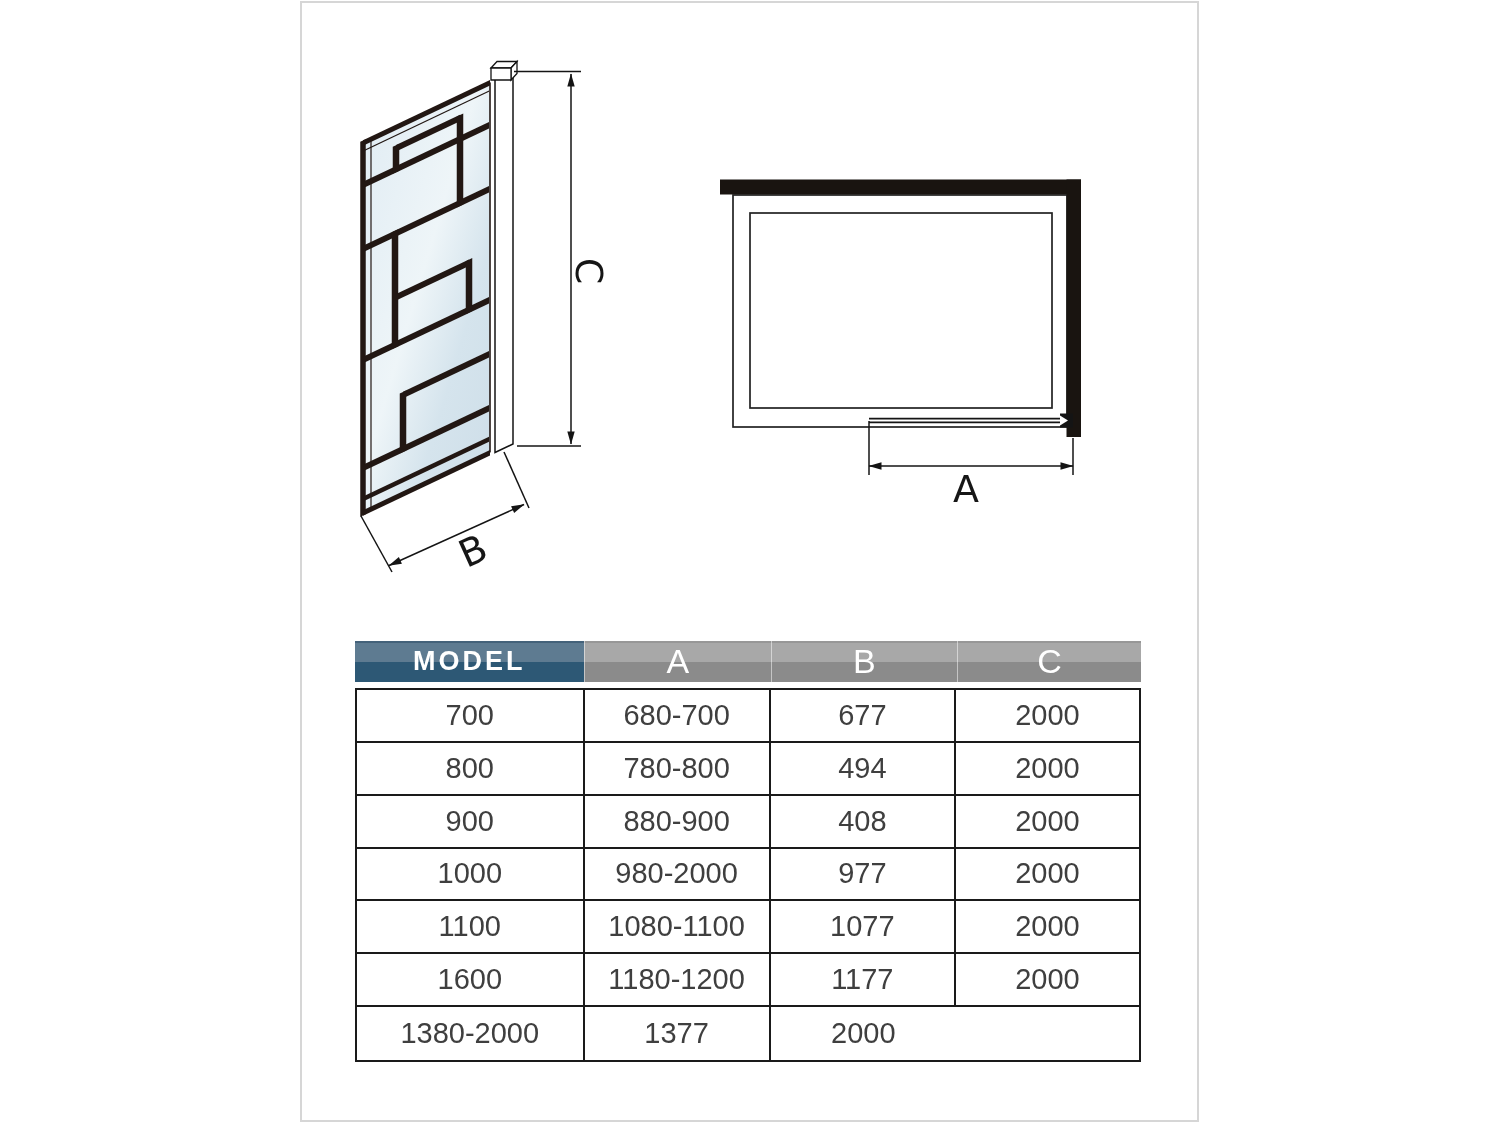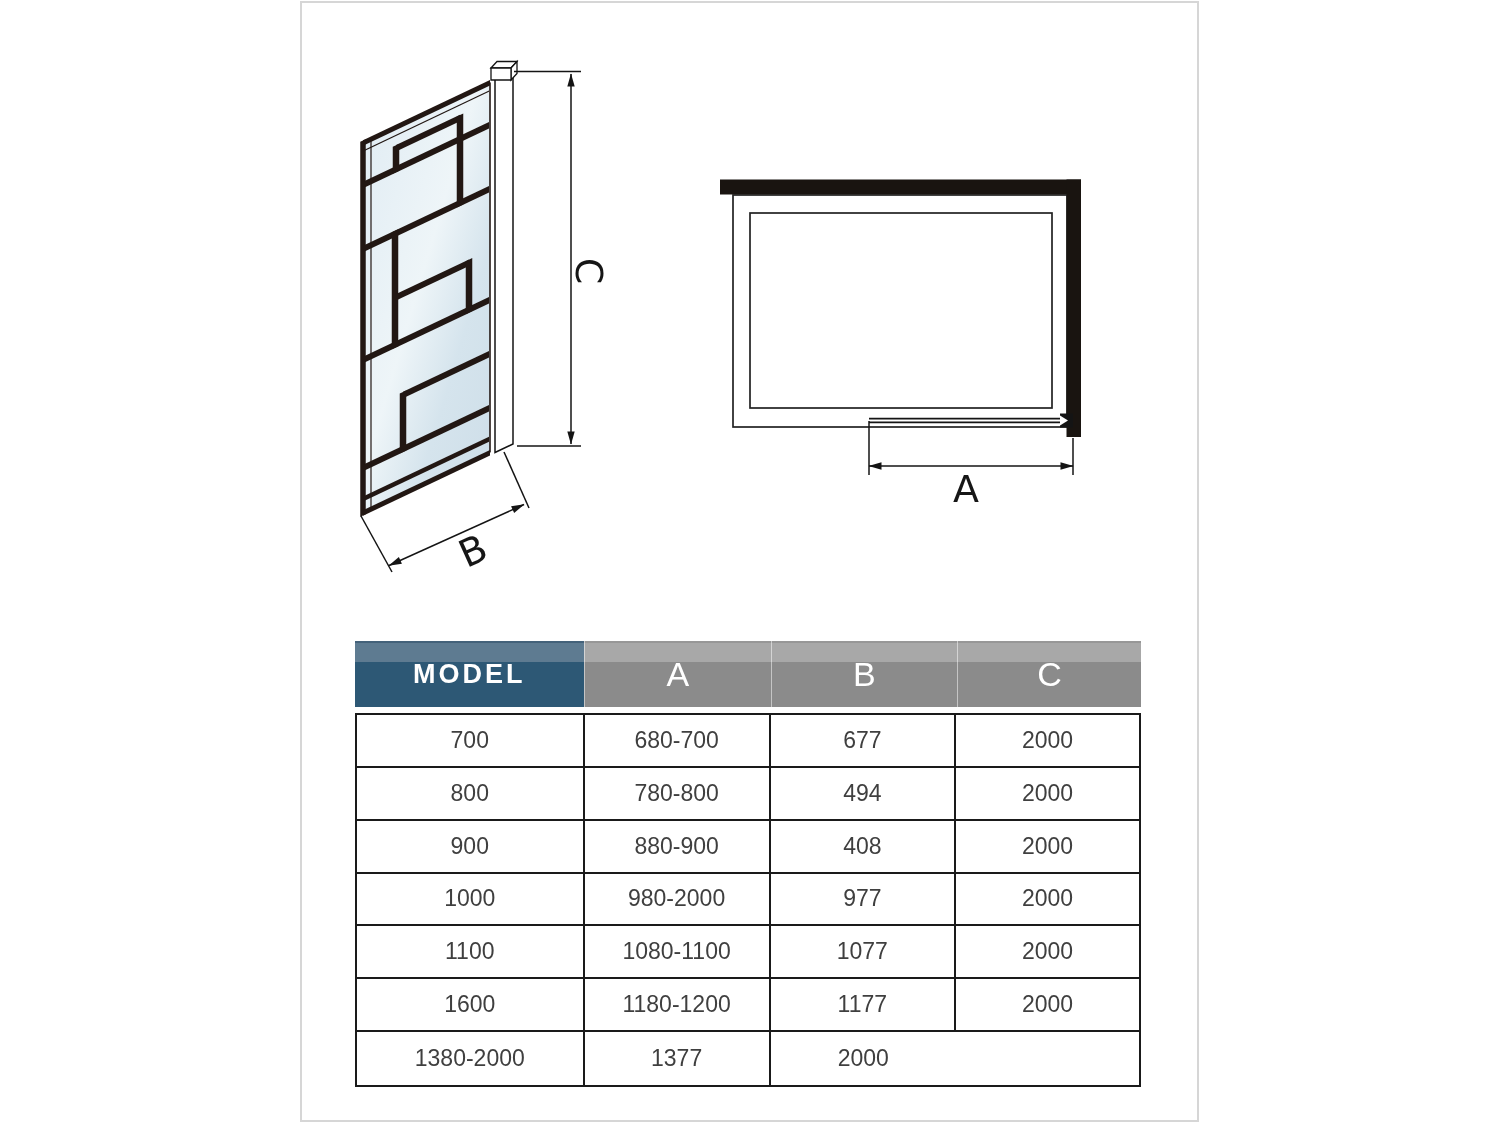--- a/index.html
+++ b/index.html
@@ -4,30 +4,30 @@
 <style>
   html,body{margin:0;padding:0;background:#ffffff;}
   .page{position:relative;width:1500px;height:1125px;background:#ffffff;overflow:hidden;
         font-family:"Liberation Sans",sans-serif;}
   .content-frame{position:absolute;left:300px;top:1px;width:899px;height:1121px;
         box-sizing:border-box;border:2px solid #d6d6d6;background:#ffffff;}
   .drawings{position:absolute;left:300px;top:0;width:900px;height:640px;}
 
   
   .spec-table{position:absolute;left:355px;top:641px;width:786px;}
-  .spec-header{display:grid;grid-template-columns:29.1% 23.8% 23.7% 23.4%;height:66px;}
+  .spec-header{display:grid;grid-template-columns:29.1% 23.8% 23.7% 23.4%;height:41px;}
   .hcell{display:flex;align-items:center;justify-content:center;color:#ffffff;}
   .hcell.model{font-weight:bold;font-size:27px;letter-spacing:3px;
       background:linear-gradient(180deg,#44627a 0px,#44627a 2px,#5e7b91 2px,#5e7b91 21px,#2d5875 21px);}
   .hcell.gray{font-size:34px;
       background:linear-gradient(180deg,#979797 0px,#979797 2px,#a8a8a8 2px,#a8a8a8 21px,#8b8b8b 21px);
       border-left:1px solid rgba(255,255,255,0.5);}
   .spec-body{margin-top:6px;height:374px;box-sizing:border-box;border:2px solid #1a1a1a;
       display:grid;grid-template-columns:29.1% 23.8% 23.7% 23.4%;grid-template-rows:repeat(7,1fr);}
-  .tcell{display:flex;align-items:center;justify-content:center;font-size:23px;color:#3f3f3f;
+  .tcell{display:flex;align-items:center;justify-content:center;font-size:29px;color:#3f3f3f;
       border-right:2px solid #1a1a1a;border-bottom:2px solid #1a1a1a;}
   .tcell.lc{border-right:none;}
   .tcell.lr{border-bottom:none;}
 
   svg text{font-family:"DejaVu Sans","Liberation Sans",sans-serif;fill:#161616;}
 </style>
 </head>
 <body>
 
 <div class="page">

